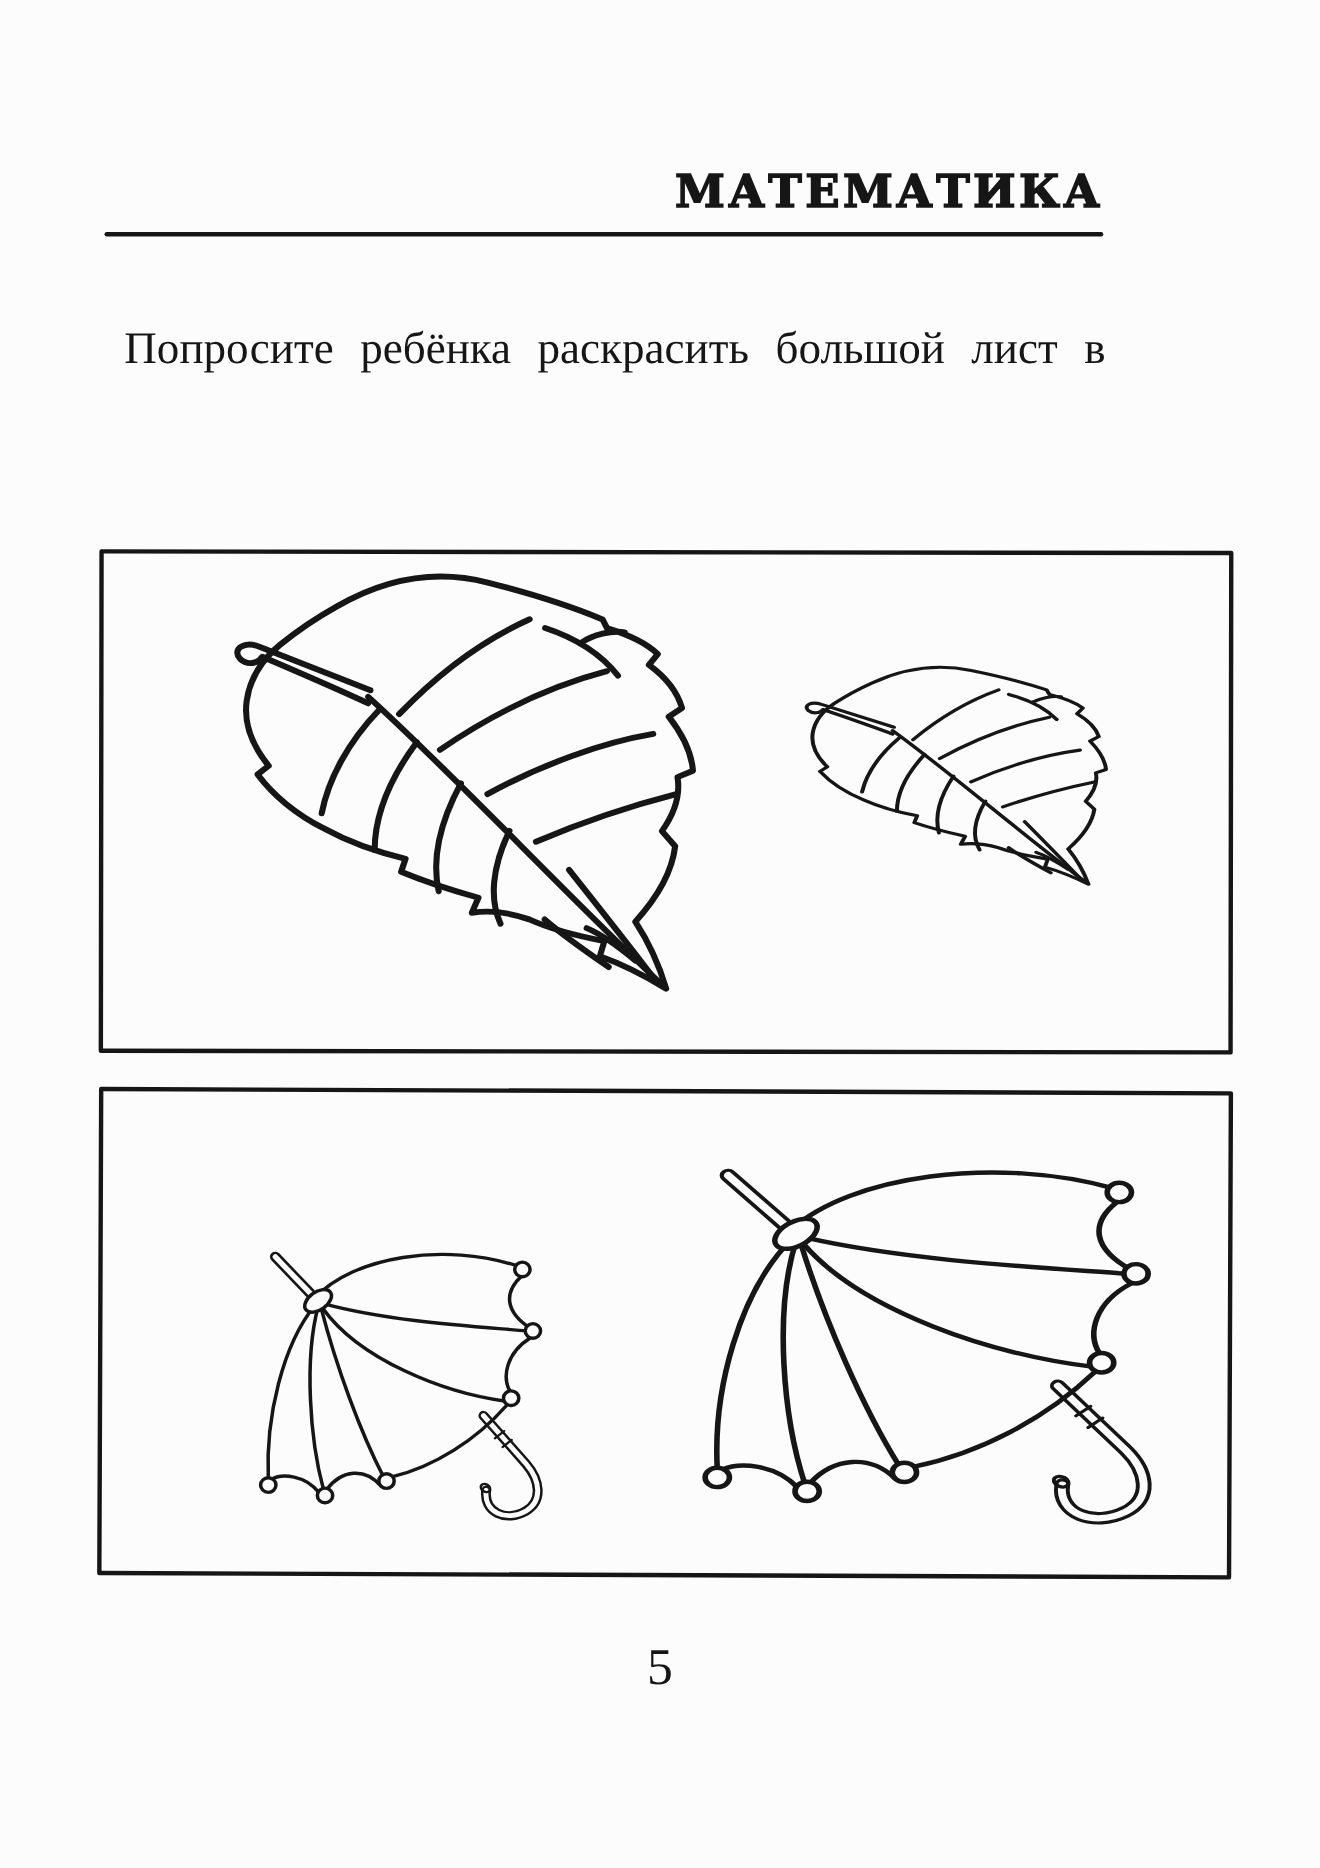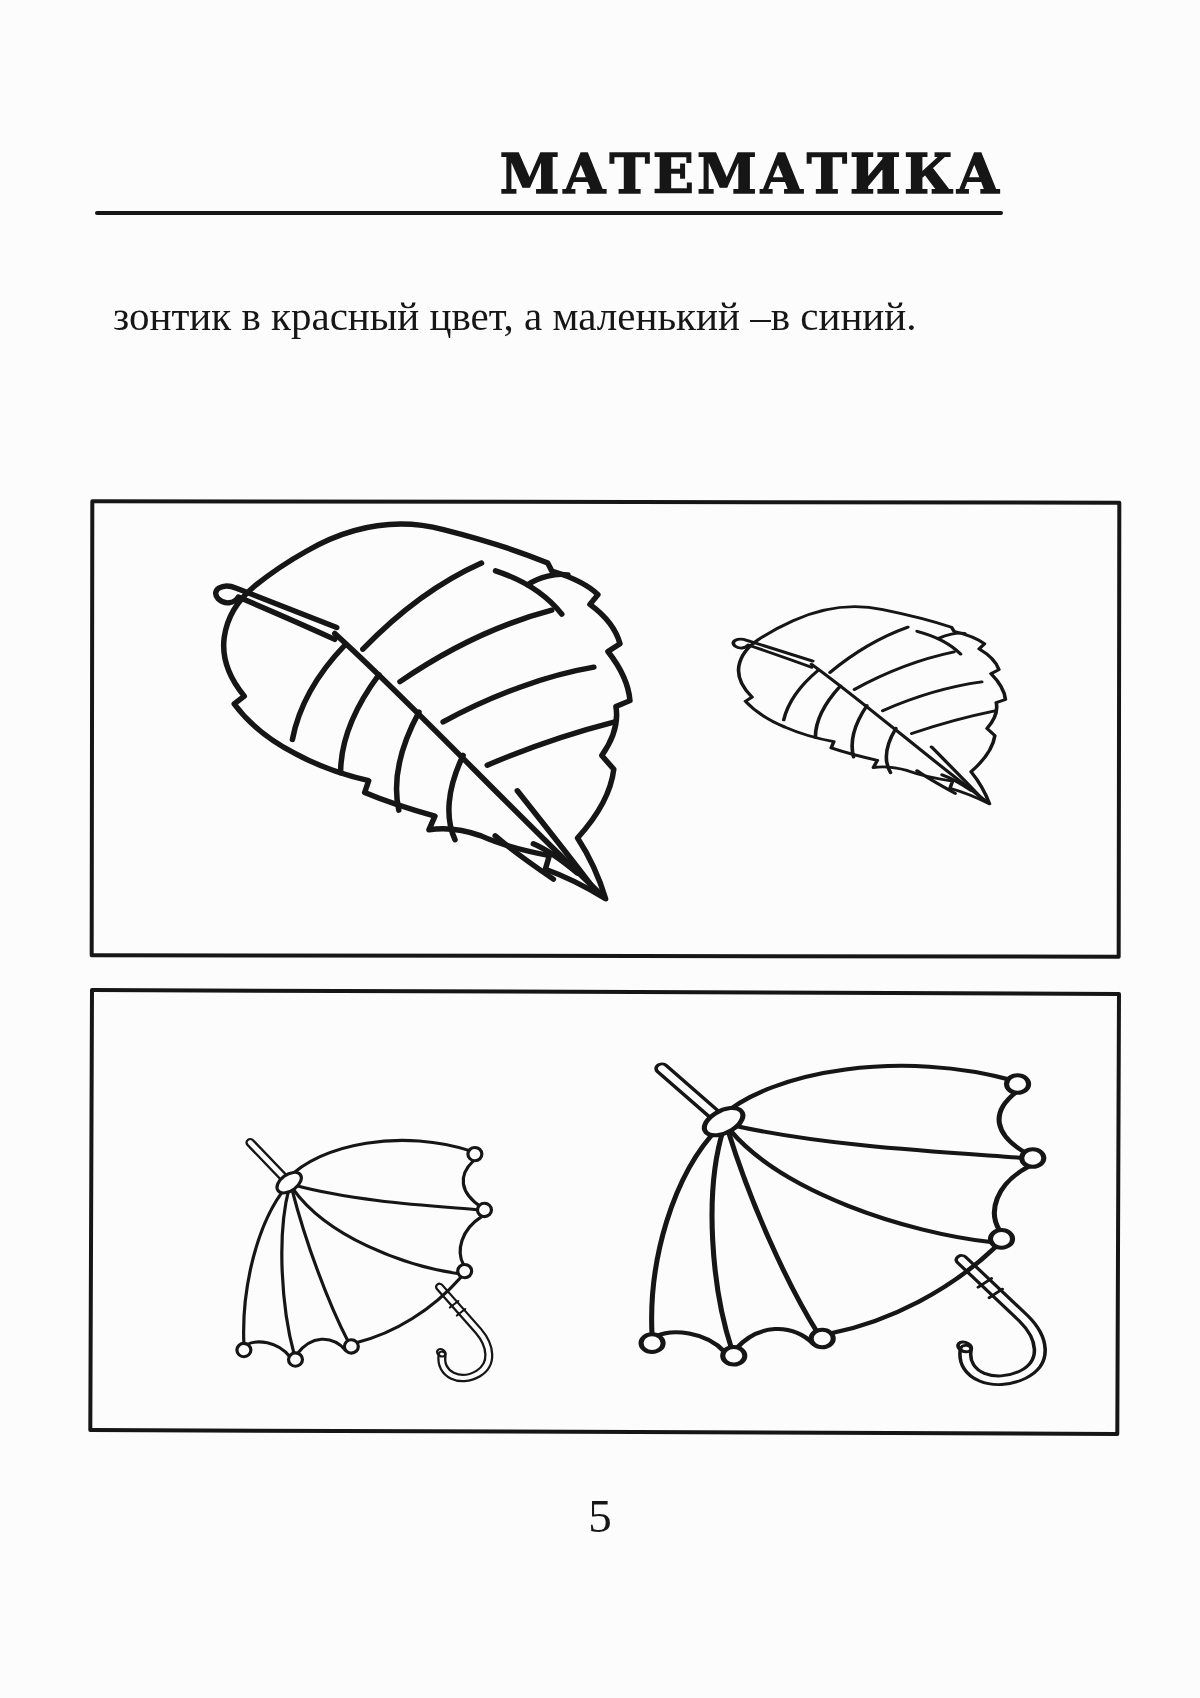--- a/index.html
+++ b/index.html
@@ -15,21 +15,21 @@
   .page{ position:absolute; inset:0; }
 
   .header{
     position:absolute; top:148px; left:0; width:1003px;
     text-align:right;
   }
   .header h1{
     margin:0;
     font-family:"DejaVu Serif","Liberation Serif",serif;
     font-weight:bold;
-    font-size:54px;
+    font-size:41px;
     letter-spacing:3px;
     line-height:52px;
     -webkit-text-stroke:1.4px var(--ink);
   }
   .rule{
     position:absolute; top:211px; left:95px; width:908px; height:4px;
     background:var(--ink); border-radius:2px;
   }
 
   .instruction{
@@ -145,21 +145,21 @@
 
 <div class="page">
 
   <header class="header">
     <h1>МАТЕМАТИКА</h1>
   </header>
 
   <div class="rule"></div>
 
   <p class="instruction">
-    <span class="iline">зонтик в красный цвет, а маленький –в синий.</span>
+    <span class="iline justify">Попросите ребёнка раскрасить большой лист в</span>
   </p>
 
   <div class="frame frame1">
     <svg class="art big-leaf" viewBox="0 0 450 430" preserveAspectRatio="none">
       <use href="#leaf-art"></use>
     </svg>
     <svg class="art small-leaf" viewBox="0 0 450 430" preserveAspectRatio="none">
       <use href="#leaf-art"></use>
     </svg>
   </div>

